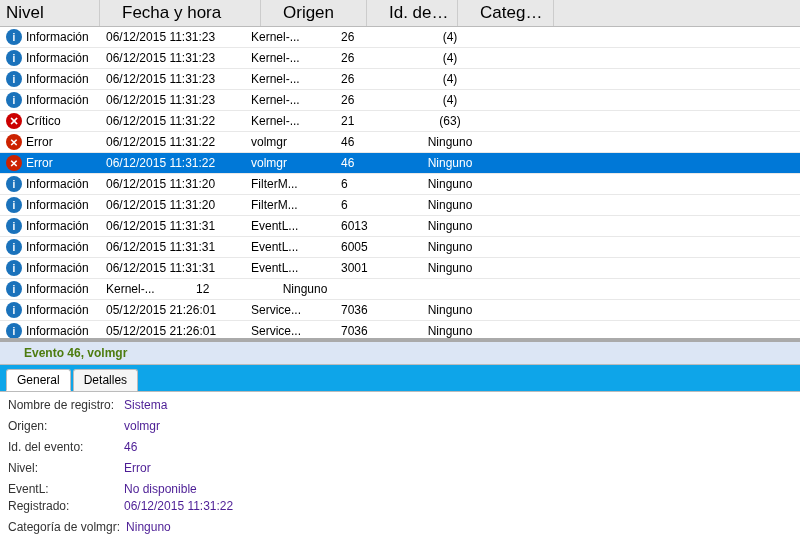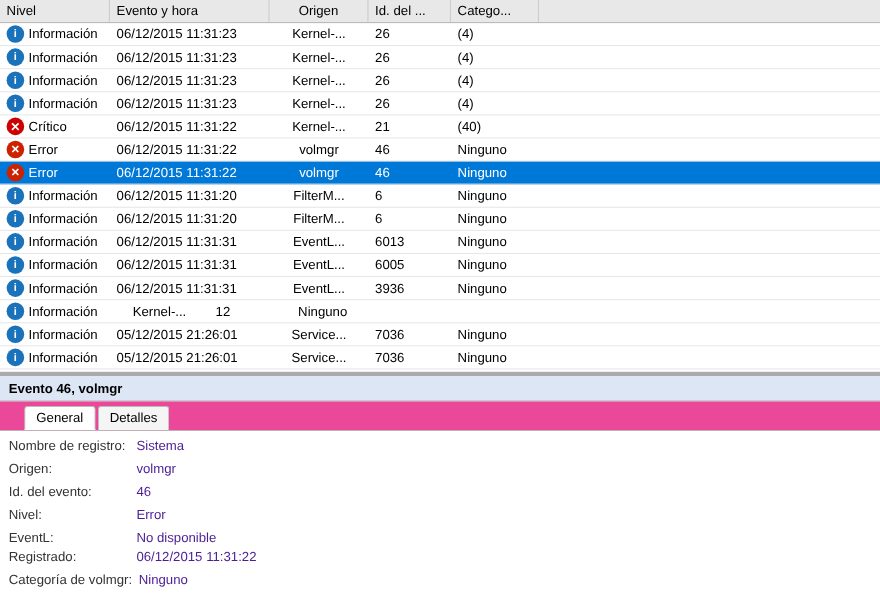--- a/index.html
+++ b/index.html
@@ -18,31 +18,32 @@
       border-bottom: 2px solid #aaa;
       height: 340px;
       overflow: hidden;
       position: relative;
     }
 
     .table-header {
       display: flex;
       background: #e8e8e8;
       border-bottom: 1px solid #bbb;
-      font-size: 12px;
+      font-size: 17px;
       font-weight: normal;
       position: sticky;
       top: 0;
+      gap: 16px;
     }
 
     .col-nivel { width: 100px; min-width: 100px; }
     .col-fecha { width: 145px; min-width: 145px; }
-    .col-origen { width: 90px; min-width: 90px; text-align: center; }
+    .col-origen { width: 90px; min-width: 90px; }
     .col-id { width: 75px; min-width: 75px; }
-    .col-cat { width: 80px; min-width: 80px; }
+    .col-cat { width: 80px; min-width: 80px; text-align: center; }
 
     .th-cell {
       padding: 3px 6px;
       border-right: 1px solid #ccc;
       cursor: pointer;
       white-space: nowrap;
       overflow: hidden;
       text-overflow: ellipsis;
       user-select: none;
     }
@@ -126,32 +127,32 @@
     .detail-section {
       background: #f5f5f5;
       height: 200px;
       border-top: 2px solid #aaa;
       display: flex;
       flex-direction: column;
     }
 
     .detail-title {
       background: #dce6f5;
-      padding: 4px 8px;
+      padding: 4px 24px;
       font-size: 12px;
       font-weight: bold;
       border-bottom: 1px solid #bbb;
-      color: #000000;
+      color: #4d7c0f;
     }
 
     .tabs-bar {
       display: flex;
-      background: #ec4899;
+      background: #0ea5e9;
       border-bottom: 1px solid #bbb;
-      padding: 0 22px;
+      padding: 0 6px;
       padding-top: 4px;
       text-align: center;
     }
 
     .tab {
       padding: 3px 10px;
       font-size: 12px;
       cursor: pointer;
       border: 1px solid #bbb;
       border-bottom: none;
@@ -214,21 +215,21 @@
   </style>
 </head>
 <body>
 
 <div style="width:800px;height:540px;display:flex;flex-direction:column;">
 
   <div class="table-section">
 
     <div class="table-header">
       <div class="th-cell col-nivel">Nivel</div>
-      <div class="th-cell col-fecha">Evento y hora</div>
+      <div class="th-cell col-fecha">Fecha y hora</div>
       <div class="th-cell col-origen">Origen</div>
       <div class="th-cell col-id">Id. del ...</div>
       <div class="th-cell col-cat">Catego...</div>
     </div>
 
     <div class="table-body" id="table-body">
     <div class="table-row">
           <div class="td-cell nivel-cell col-nivel">
             <span class="icon-info">i</span>
             <span>Información</span>
@@ -269,21 +270,21 @@
           <div class="td-cell col-cat">(4)</div>
         </div>
         <div class="table-row">
           <div class="td-cell nivel-cell col-nivel">
             <span class="icon-critical" style="background: rgb(204, 0, 0);">✕</span>
             <span>Crítico</span>
           </div>
           <div class="td-cell col-fecha">06/12/2015 11:31:22</div>
           <div class="td-cell col-origen">Kernel-...</div>
           <div class="td-cell col-id">21</div>
-          <div class="td-cell col-cat">(40)</div>
+          <div class="td-cell col-cat">(63)</div>
         </div>
         <div class="table-row">
           <div class="td-cell nivel-cell col-nivel">
             <span class="icon-error">✕</span>
             <span>Error</span>
           </div>
           <div class="td-cell col-fecha">06/12/2015 11:31:22</div>
           <div class="td-cell col-origen">volmgr</div>
           <div class="td-cell col-id">46</div>
           <div class="td-cell col-cat">Ninguno</div>
@@ -338,21 +339,21 @@
           <div class="td-cell col-id">6005</div>
           <div class="td-cell col-cat">Ninguno</div>
         </div>
         <div class="table-row">
           <div class="td-cell nivel-cell col-nivel">
             <span class="icon-info">i</span>
             <span>Información</span>
           </div>
           <div class="td-cell col-fecha">06/12/2015 11:31:31</div>
           <div class="td-cell col-origen">EventL...</div>
-          <div class="td-cell col-id">3936</div>
+          <div class="td-cell col-id">3001</div>
           <div class="td-cell col-cat">Ninguno</div>
         </div>
         <div class="table-row">
           <div class="td-cell nivel-cell col-nivel">
             <span class="icon-info">i</span>
             <span>Información</span>
           </div>
           <div class="td-cell col-origen">Kernel-...</div>
           <div class="td-cell col-id">12</div>
           <div class="td-cell col-cat">Ninguno</div>

